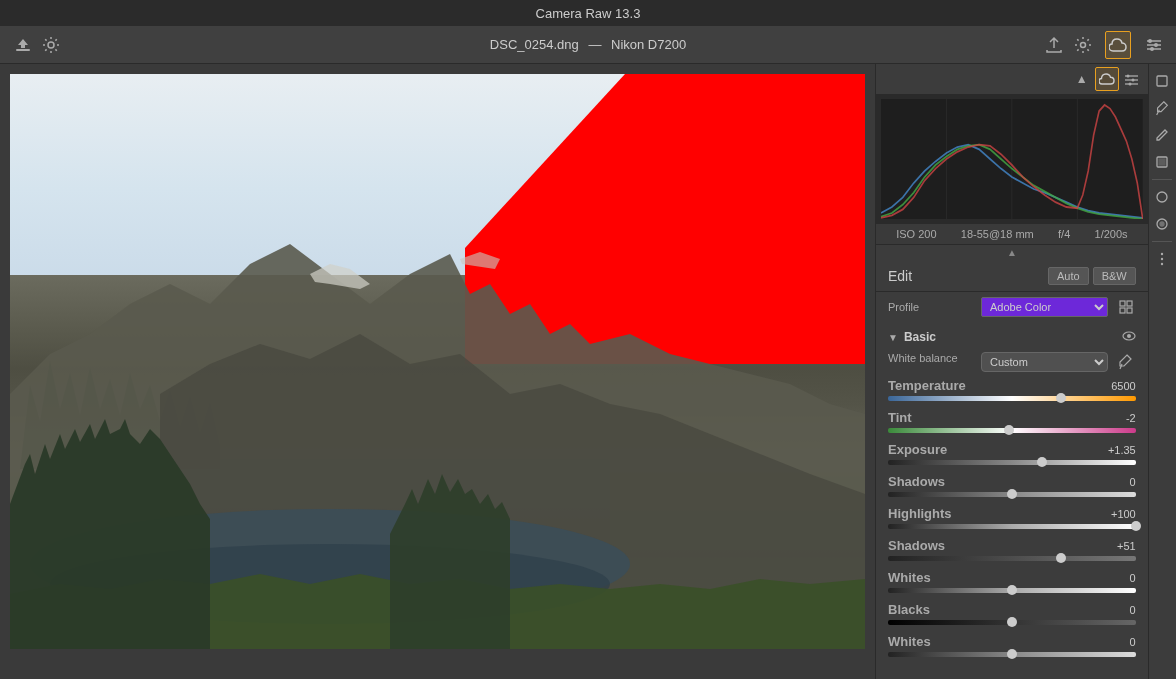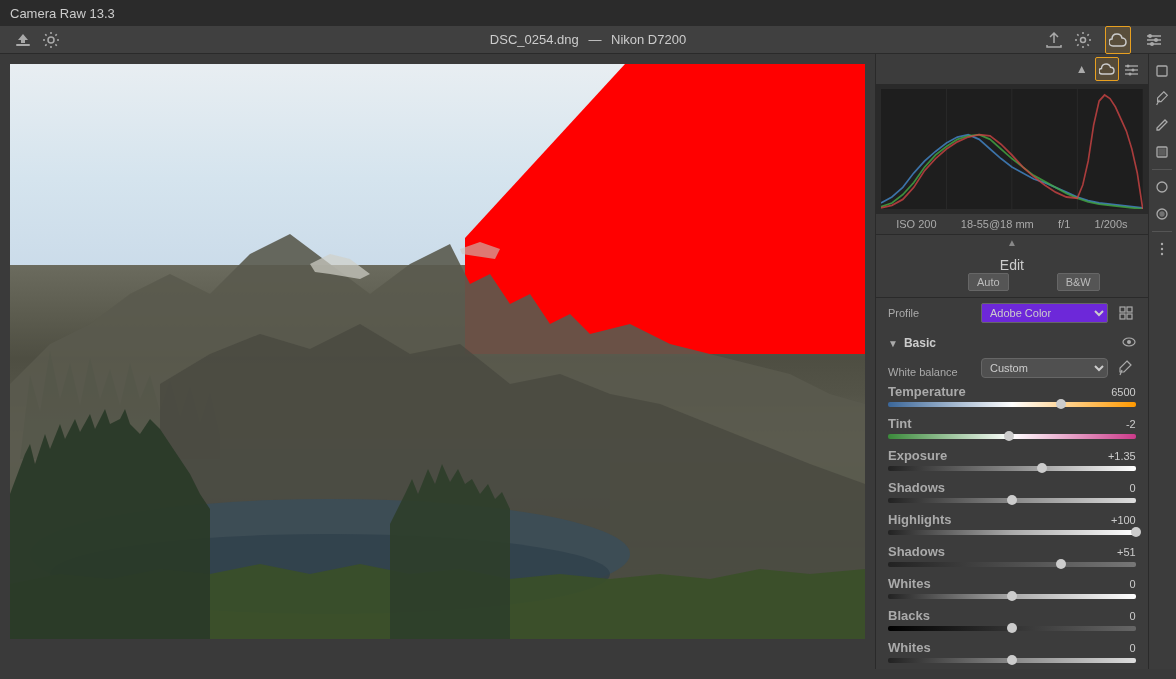--- a/index.html
+++ b/index.html
@@ -15,25 +15,26 @@
 
     
     #title-bar {
       height: 26px;
       background: #2b2b2b;
       display: flex;
       align-items: center;
       padding: 0 10px;
       color: #ccc;
       font-size: 13px;
+      justify-content: center;
     }
 
     
     #header {
-      height: 28px;
+      height: 38px;
       background: #404040;
       display: flex;
       align-items: center;
       justify-content: space-between;
       padding: 0 12px;
       border-bottom: 1px solid #2a2a2a;
     }
     #header-title {
       color: #ccc;
       font-size: 13px;
@@ -205,21 +206,20 @@
     #panel-content::-webkit-scrollbar-track { background: #2a2a2a; }
     #panel-content::-webkit-scrollbar-thumb { background: #555; border-radius: 3px; }
 
     
     .section-header {
       display: flex;
       justify-content: space-between;
       align-items: center;
       padding: 8px 12px 6px;
       border-bottom: 1px solid #2a2a2a;
-      flex-direction: column;
     }
 
     .section-title {
       font-size: 14px;
       color: #ccc;
       font-weight: 400;
     }
 
     .edit-buttons {
       display: flex;
@@ -227,21 +227,20 @@
     }
 
     .edit-btn {
       background: #555;
       border: 1px solid #666;
       color: #bbb;
       padding: 2px 8px;
       font-size: 11px;
       cursor: pointer;
       border-radius: 2px;
-      margin-left: 44px;
     }
 
     
     .param-row {
       display: flex;
       align-items: center;
       padding: 5px 12px;
       gap: 8px;
     }
 
@@ -375,21 +374,21 @@
     }
 
     
     .highlights-track {
       background: linear-gradient(to right, #222, #fff);
     }
 
     
     .wb-row {
       display: flex;
-      align-items: flex-end;
+      align-items: flex-start;
       padding: 4px 12px;
       gap: 8px;
     }
 
     .wb-label {
       width: 85px;
       color: #aaa;
       font-size: 11px;
       flex-shrink: 0;
     }
@@ -634,21 +633,21 @@
 
         <polyline points="0,98 10,95 20,88 30,78 40,65 50,55 60,48 70,42 80,39 90,38 100,42 110,50 120,58 130,65 140,72 150,77 160,82 170,87 180,91 190,94 200,96 210,97 220,98 230,99 240,100" fill="none" stroke="#44aa44" stroke-width="1.5" opacity="0.8"></polyline>
 
         <polyline points="0,99 10,97 20,92 30,82 40,68 50,58 60,50 70,44 80,40 90,38 100,39 110,46 120,55 130,65 140,73 150,80 160,86 170,90 180,91 185,80 190,60 195,30 200,10 205,5 210,8 215,15 220,25 225,35 230,50 235,70 240,100" fill="none" stroke="#cc4444" stroke-width="1.5" opacity="0.8"></polyline>
       </svg>
     </div>
 
     <div id="camera-info">
       <span>ISO 200</span>
       <span>18-55@18 mm</span>
-      <span>f/1</span>
+      <span>f/4</span>
       <span>1/200s</span>
     </div>
 
     <div class="scroll-arrow">▲</div>
 
     <div id="panel-content">
 
       <div class="section-header">
         <span class="section-title">Edit</span>
         <div class="edit-buttons">

